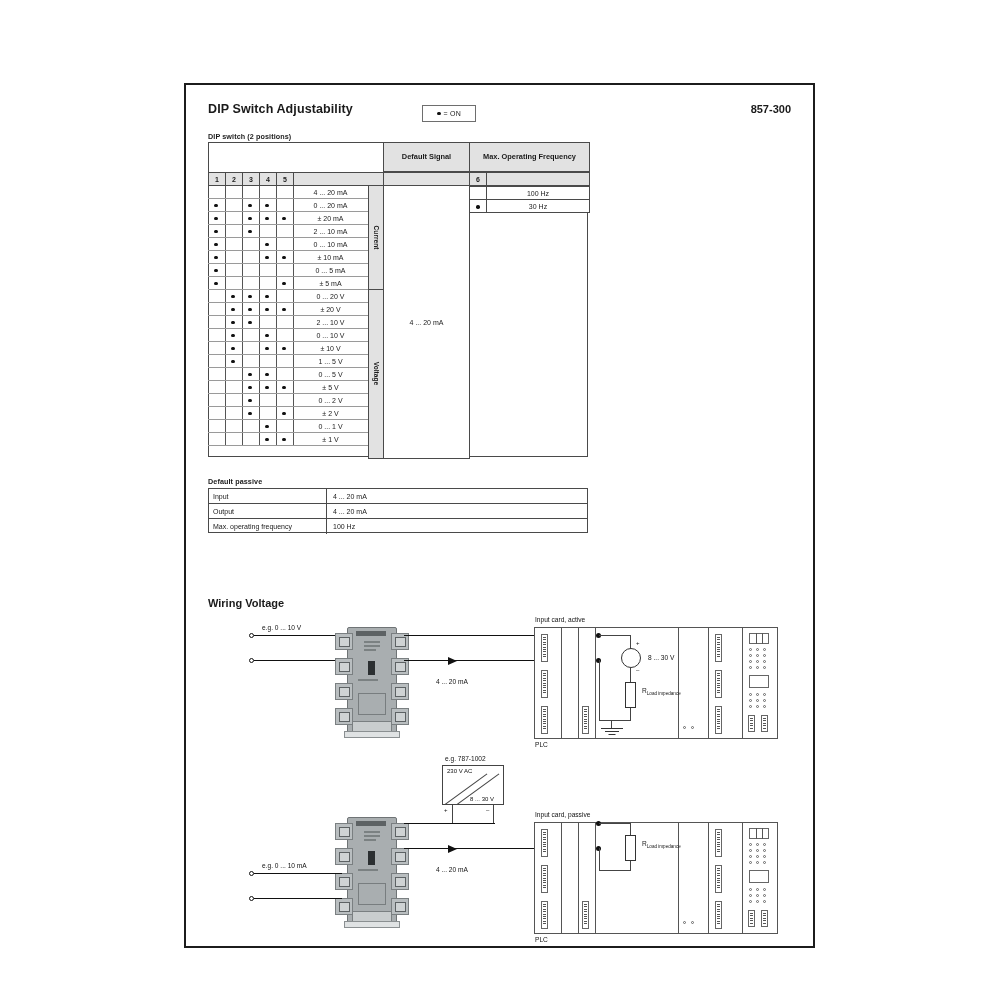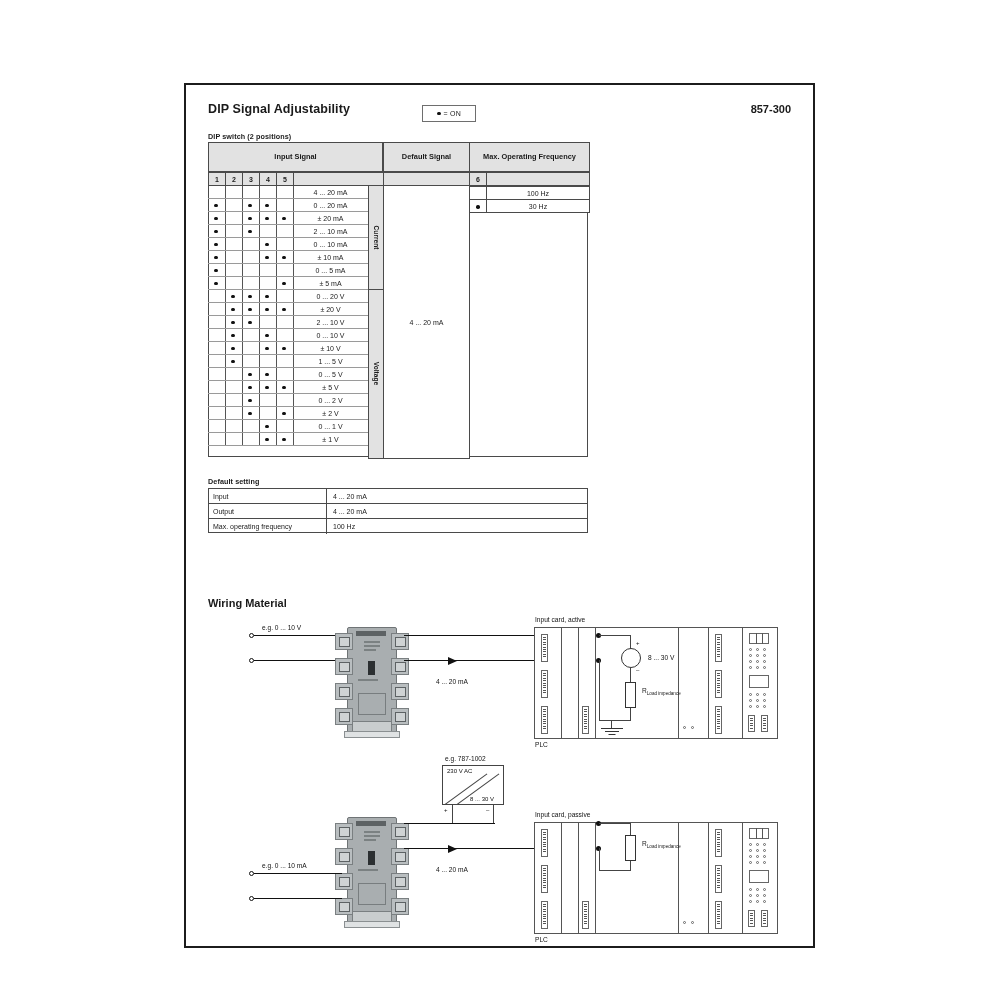--- a/index.html
+++ b/index.html
@@ -183,34 +183,33 @@
   }
   .io-sq{position:absolute;border:1px solid #666;background:#fff;box-sizing:border-box;}
   .sub{font-size:4.6px;vertical-align:sub;}
 </style>
 </head>
 <body>
 
 <div id="page">
   <div class="inner">
 
-    <div id="hdr-title">DIP Signal Adjustability</div>
+    <div id="hdr-title">DIP Switch Adjustability</div>
 
     <div id="legend-box">
       <span class="dot"></span>
       <span>= ON</span>
     </div>
 
     <div id="part-no">857-300</div>
 
     <div id="dip-caption" class="sub-label">DIP switch (2 positions)</div>
 
     <div id="dip-table">
 
-      <div class="hdr-cell" style="left:-1px;top:-1px;width:175px;height:30px;">Input Signal</div>
       <div class="hdr-cell" style="left:174px;top:-1px;width:87px;height:30px;">Default Signal</div>
       <div class="hdr-cell" style="left:260px;top:-1px;width:121px;height:30px;padding:0 4px;">Max. Operating Frequency</div>
 
       <div class="numhdr" style="left:-1px;top:29px;width:18px;height:14px;">1</div>
       <div class="numhdr" style="left:16px;top:29px;width:18px;height:14px;">2</div>
       <div class="numhdr" style="left:33px;top:29px;width:18px;height:14px;">3</div>
       <div class="numhdr" style="left:50px;top:29px;width:18px;height:14px;">4</div>
       <div class="numhdr" style="left:67px;top:29px;width:18px;height:14px;">5</div>
       <div class="blankhdr" style="left:84px;top:29px;width:91px;height:14px;"></div>
       <div class="blankhdr" style="left:174px;top:29px;width:87px;height:14px;"></div>
@@ -436,37 +435,37 @@
       <div class="out-cell" style="left:174px;top:43px;width:87px;height:273px;">4 ... 20 mA</div>
 
       <div class="freq-chk" style="left:260px;top:43px;width:18px;height:14px;"></div>
       <div class="freq-row" style="left:277px;top:43px;width:104px;height:14px;">100 Hz</div>
       <div class="freq-chk" style="left:260px;top:56px;width:18px;height:14px;">
         <span class="dot-mark" style="left:6.3px;top:5.3px;"></span>
       </div>
       <div class="freq-row" style="left:277px;top:56px;width:104px;height:14px;">30 Hz</div>
     </div>
 
-    <div id="def-caption" class="sub-label">Default setting</div>
+    <div id="def-caption" class="sub-label">Default passive</div>
     <div id="def-table">
       <div class="def-row" style="top:0;border-bottom:1px solid #4a4a4a;">
         <div class="def-k">Input</div>
         <div class="def-v">4 ... 20 mA</div>
       </div>
       <div class="def-row" style="top:15px;border-bottom:1px solid #4a4a4a;">
         <div class="def-k">Output</div>
         <div class="def-v">4 ... 20 mA</div>
       </div>
       <div class="def-row" style="top:30px;">
         <div class="def-k">Max. operating frequency</div>
         <div class="def-v">100 Hz</div>
       </div>
     </div>
 
-    <div id="wiring-title">Wiring Material</div>
+    <div id="wiring-title">Wiring Voltage</div>
 
     <div class="diagram" style="top:540px;height:130px;">
 
       <div class="term-o" style="left:63px;top:8px;"></div>
       <div class="wire" style="left:68px;top:10px;width:88px;height:1.4px;"></div>
       <div class="term-o" style="left:63px;top:33px;"></div>
       <div class="wire" style="left:68px;top:35px;width:88px;height:1.4px;"></div>
       <div class="lbl" style="left:76px;top:-1px;">e.g. 0 ... 10 V</div>
 
       <div class="module" style="left:148px;top:0px;">

